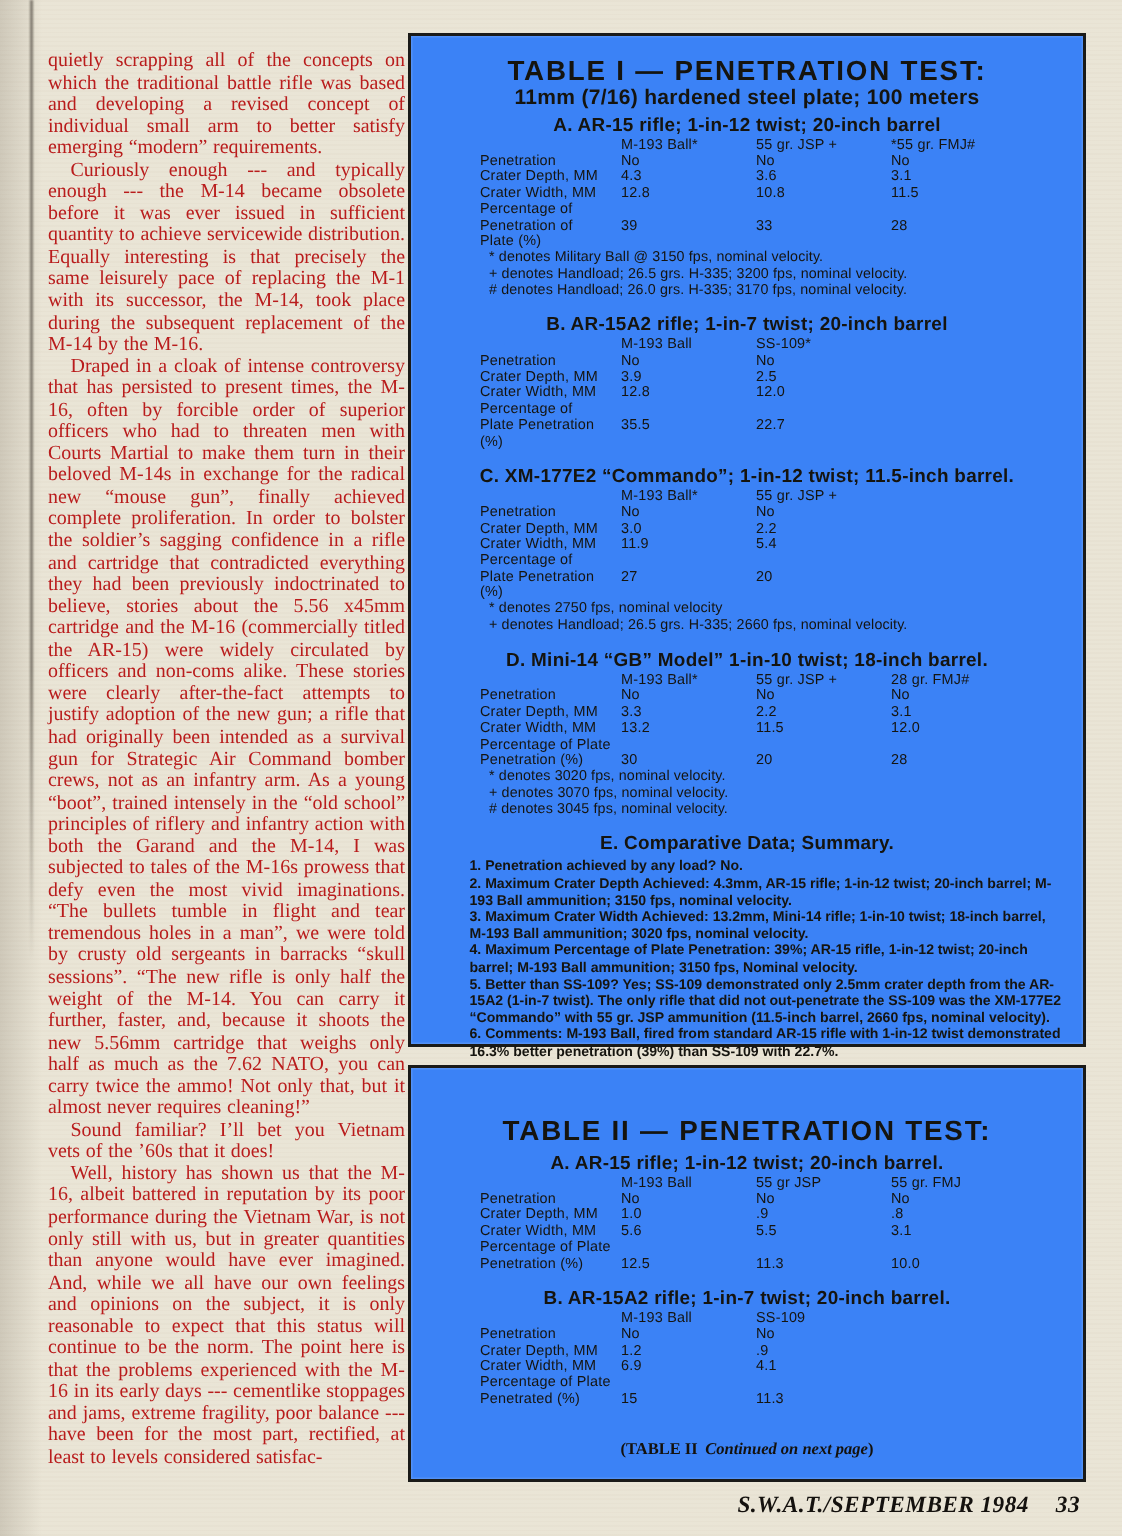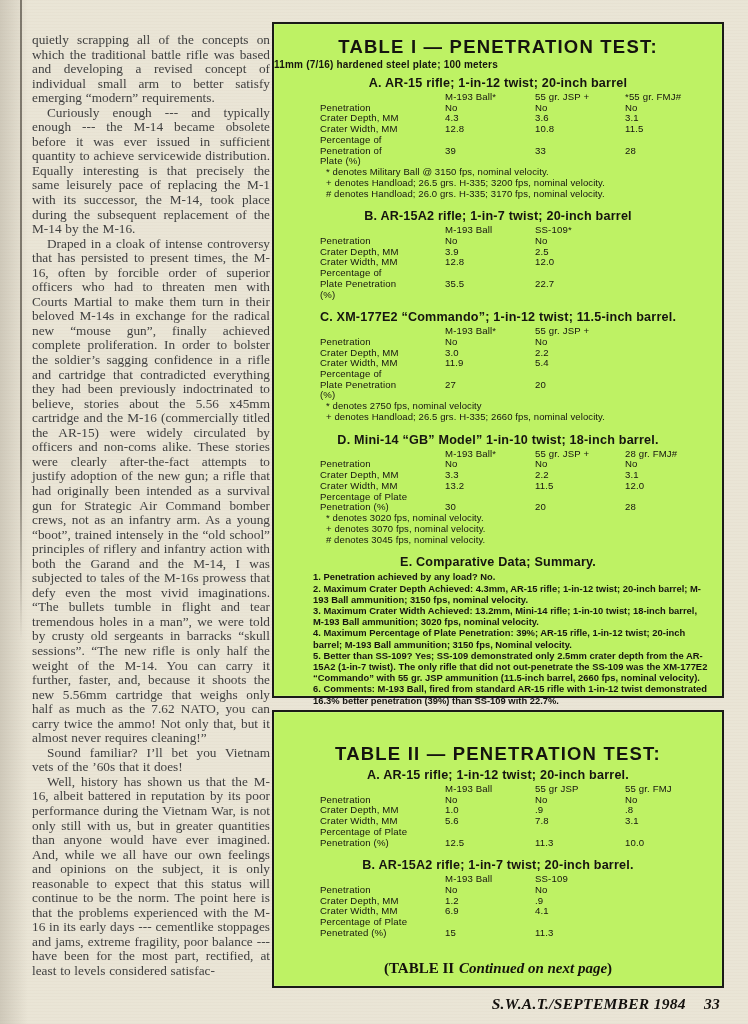--- a/index.html
+++ b/index.html
@@ -13,50 +13,50 @@
     position:absolute; left:0; top:0; width:28px; height:1024px;
     background:linear-gradient(90deg, rgba(110,100,85,.22), rgba(110,100,85,0));
   }
   .edge-line {
     position:absolute; left:20px; top:0; width:2px; height:640px;
     background:linear-gradient(180deg, rgba(45,38,30,.55) 0 70%, rgba(45,38,30,0));
     filter:blur(.6px);
   }
   .article {
     position:absolute; left:32px; top:33px; width:238px;
-    color:#404040; font-size:13.3px; line-height:14.55px;
+    color:#b91c1c; font-size:13.3px; line-height:14.55px;
     text-align:justify; word-spacing:.5px;
   }
   .article p { margin:0; text-indent:15px; }
   .article p:first-child { text-indent:0; }
 
   .tbox {
     position:absolute; left:272px; width:452px; box-sizing:border-box;
-    background:#bef264; border:2px solid #1a1a18;
+    background:#3b82f6; border:2px solid #1a1a18;
     font-family:"Liberation Sans", sans-serif; color:#15140f;
     box-shadow: inset 0 0 0 1px rgba(255,255,255,.12);
   }
   #box1 { top:22px; height:676px; }
   #box2 { top:710px; height:278px; }
 
   .t-title { text-align:center; font-weight:bold; font-size:18.5px; line-height:21px; letter-spacing:1.2px; margin-top:12px; }
   #box2 .t-title { margin-top:31px; }
-  .t-sub   { text-align:left; font-weight:bold; font-size:10px; line-height:15px; letter-spacing:.2px; }
+  .t-sub   { text-align:center; font-weight:bold; font-size:14px; line-height:15px; letter-spacing:.2px; }
   .t-sec-head { text-align:center; font-weight:bold; font-size:12.6px; line-height:14px; margin-top:10px; letter-spacing:.2px; }
   .t-section:first-child .t-sec-head { margin-top:4px; }
 
   .t-line { display:flex; padding-left:46px; font-size:9.6px; font-weight:normal; line-height:10.7px; letter-spacing:.15px; }
   .t-line.hdr { margin-top:2px; }
-  .t-line .lab { width:125px; flex:none; }
+  .t-line .lab { width:94px; flex:none; }
   .t-line .val { width:90px; flex:none; }
   .t-fn { padding-left:52px; font-size:9.5px; font-weight:normal; line-height:10.8px; letter-spacing:.1px; }
   .t-summary { padding:2px 14px 0 39px; font-size:9.4px; font-weight:bold; line-height:11.2px; }
   .t-summary p { margin:0; text-align:left; }
 
-  .t-cont { text-align:center; font-family:"Liberation Serif", serif; font-weight:bold; font-size:15px; margin-top:22px; color:#14110c; }
+  .t-cont { text-align:center; font-family:"Liberation Serif", serif; font-weight:bold; font-size:11px; margin-top:22px; color:#14110c; }
   .t-cont .it { font-style:italic; margin-left:5px; }
 
   .footer {
     position:absolute; right:28px; top:995px;
     font-family:"Liberation Serif", serif; font-weight:bold; font-style:italic;
     font-size:15.5px; color:#14110e; letter-spacing:.3px;
   }
   .footer .page-num { margin-left:18px; }
 </style>
 </head>
@@ -261,21 +261,21 @@
         </div>
         <div class="t-line">
           <span class="lab">Crater Depth, MM</span>
           <span class="val">1.0</span>
           <span class="val">.9</span>
           <span class="val">.8</span>
         </div>
         <div class="t-line">
           <span class="lab">Crater Width, MM</span>
           <span class="val">5.6</span>
-          <span class="val">7.8</span>
+          <span class="val">5.5</span>
           <span class="val">3.1</span>
         </div>
         <div class="t-line">
           <span class="lab">Percentage of Plate</span>
         </div>
         <div class="t-line">
           <span class="lab">Penetration (%)</span>
           <span class="val">12.5</span>
           <span class="val">11.3</span>
           <span class="val">10.0</span>

